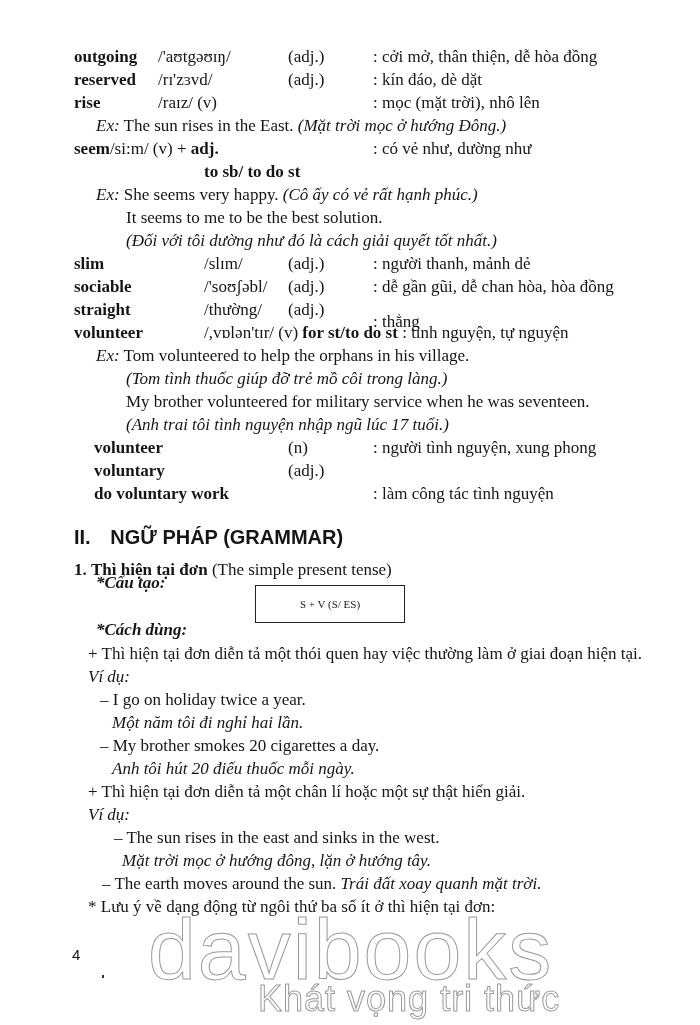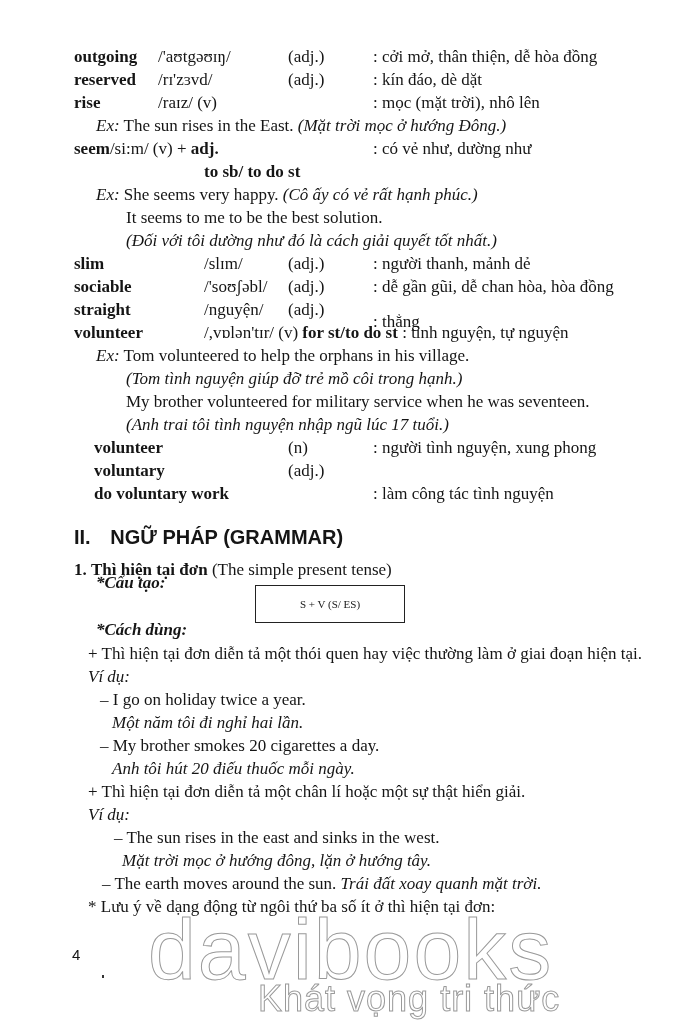--- a/index.html
+++ b/index.html
@@ -68,36 +68,36 @@
   <span class="col" style="left:373px;top:254px;">: người thanh, mảnh dẻ</span>
 </div>
 <div>
   <span class="col b" style="left:74px;top:277px;">sociable</span>
   <span class="col" style="left:204px;top:277px;">/'soʊʃəbl/</span>
   <span class="col" style="left:288px;top:277px;">(adj.)</span>
   <span class="col" style="left:373px;top:277px;">: dễ gần gũi, dễ chan hòa, hòa đồng</span>
 </div>
 <div>
   <span class="col b" style="left:74px;top:300px;">straight</span>
-  <span class="col" style="left:204px;top:300px;">/nguyện/</span>
+  <span class="col" style="left:204px;top:300px;">/thường/</span>
   <span class="col" style="left:288px;top:300px;">(adj.)</span>
   <span class="col" style="left:373px;top:300px;margin-top:12px;">: thẳng</span>
 </div>
 
 <div>
   <span class="col b" style="left:74px;top:323px;">volunteer</span>
   <span class="col" style="left:204px;top:323px;">
     <span>/,vɒlən'tɪr/ (v) </span><span class="b">for st/to do st</span><span> : tình nguyện, tự nguyện</span>
   </span>
 </div>
 <div class="line" style="left:96px;top:346px;">
   <span class="i">Ex:</span>
   <span>Tom volunteered to help the orphans in his village.</span>
 </div>
-<div class="line i" style="left:126px;top:369px;">(Tom tình nguyện giúp đỡ trẻ mồ côi trong hạnh.)</div>
+<div class="line i" style="left:126px;top:369px;">(Tom tình thuốc giúp đỡ trẻ mồ côi trong làng.)</div>
 <div class="line" style="left:126px;top:392px;">My brother volunteered for military service when he was seventeen.</div>
 <div class="line i" style="left:126px;top:415px;">(Anh trai tôi tình nguyện nhập ngũ lúc 17 tuổi.)</div>
 
 <div>
   <span class="col b" style="left:94px;top:438px;">volunteer</span>
   <span class="col" style="left:288px;top:438px;">(n)</span>
   <span class="col" style="left:373px;top:438px;">: người tình nguyện, xung phong</span>
 </div>
 <div>
   <span class="col b" style="left:94px;top:461px;">voluntary</span>

